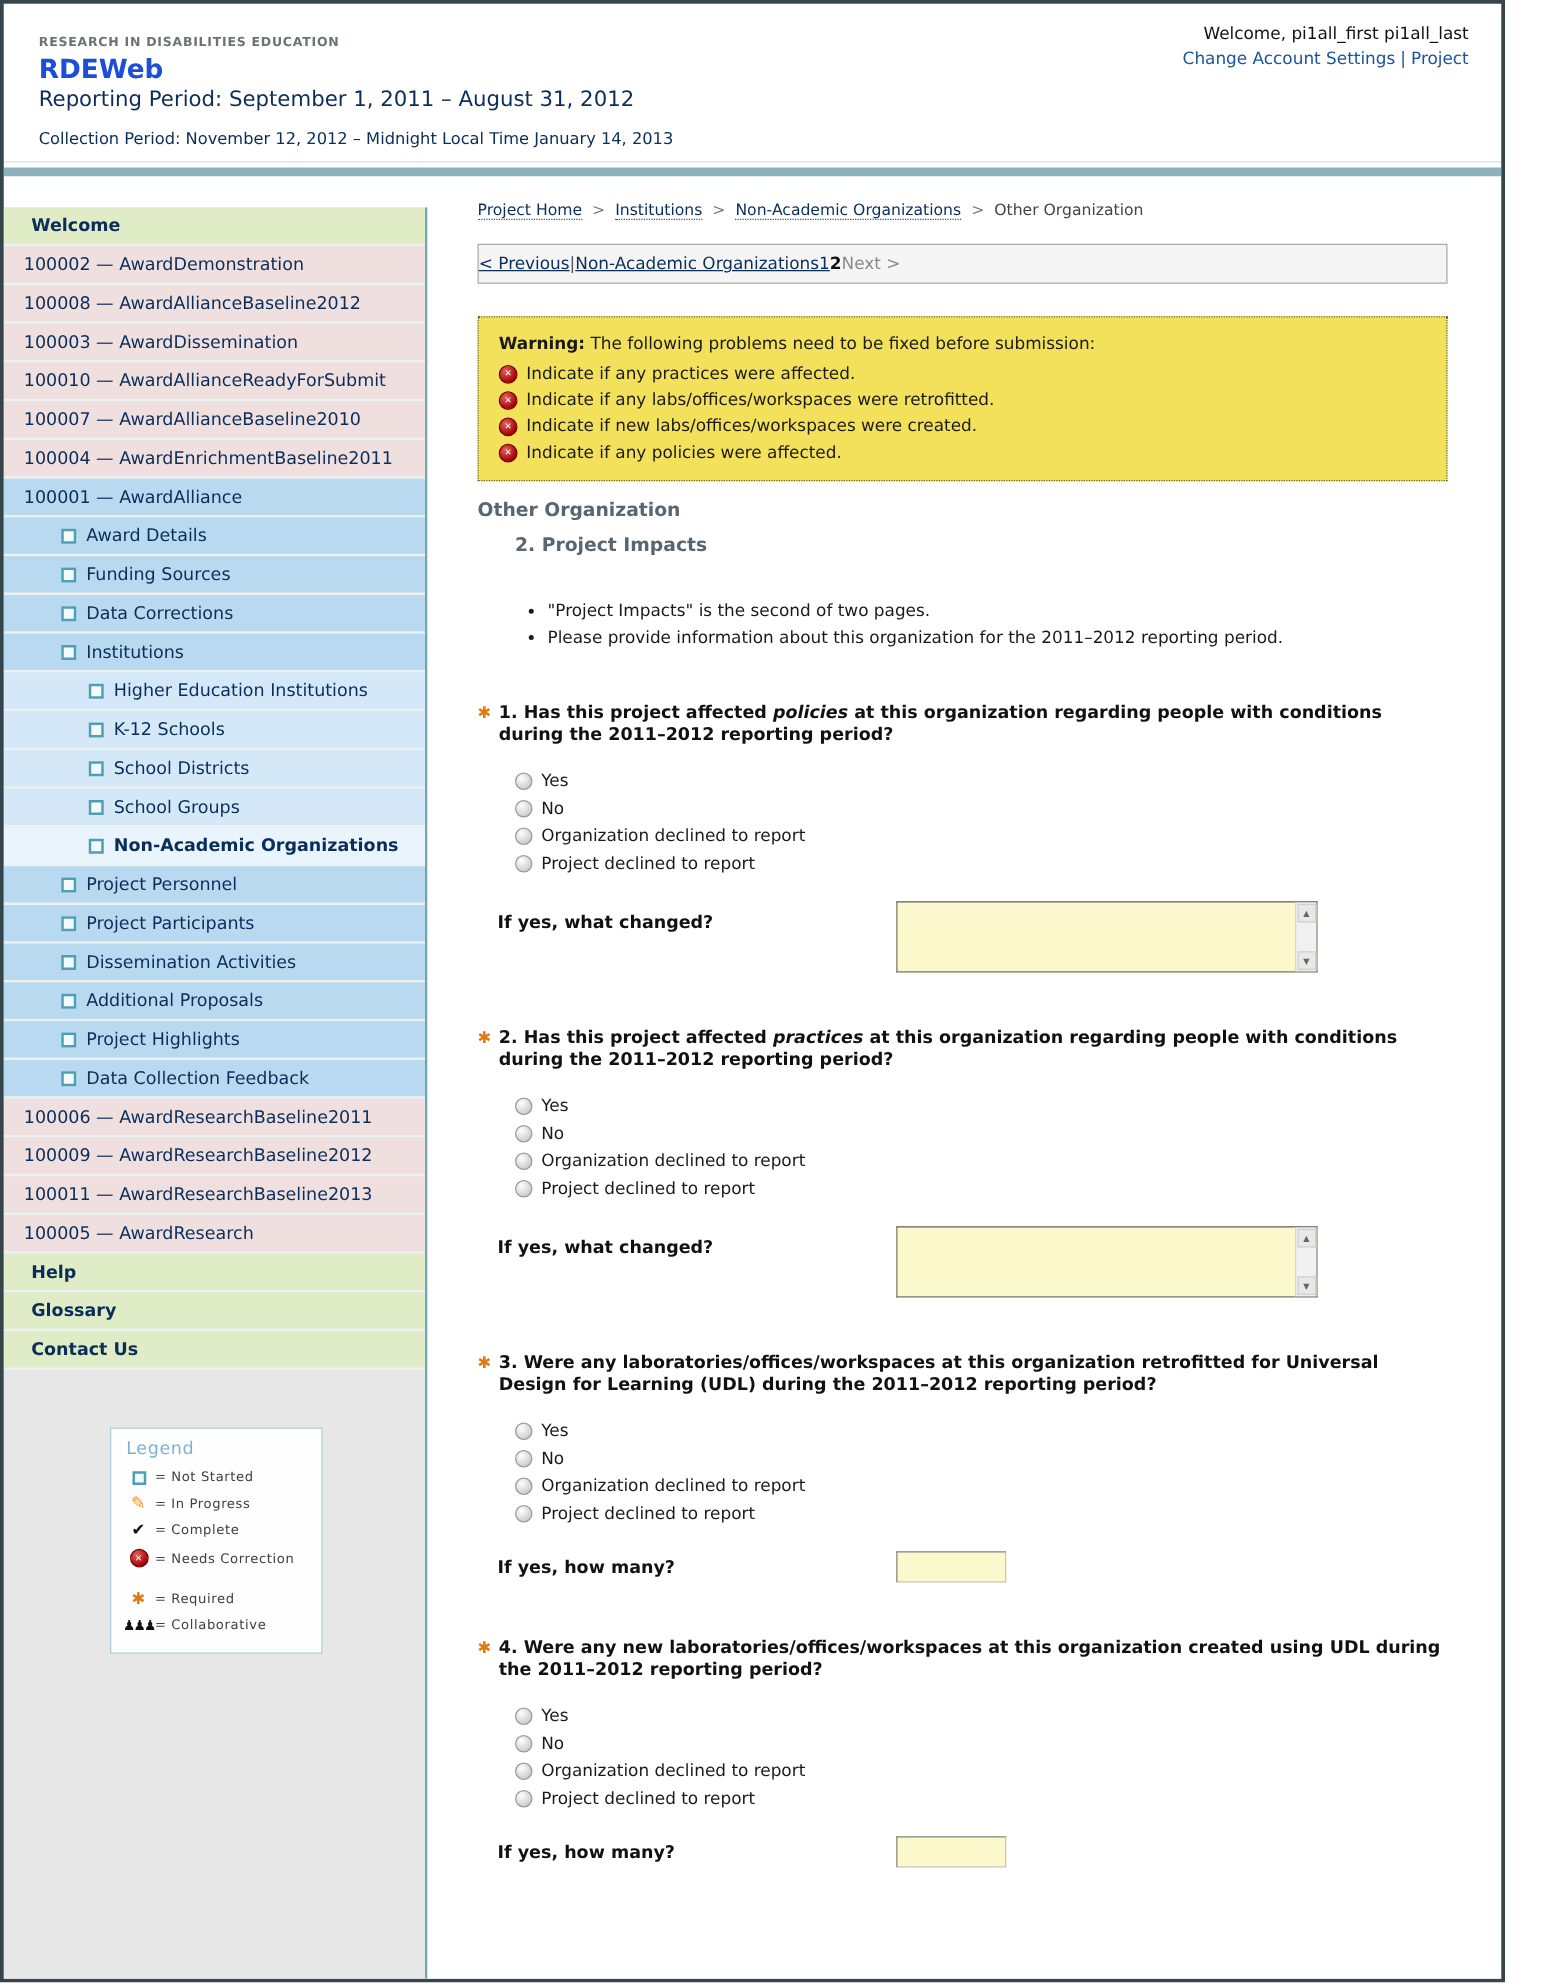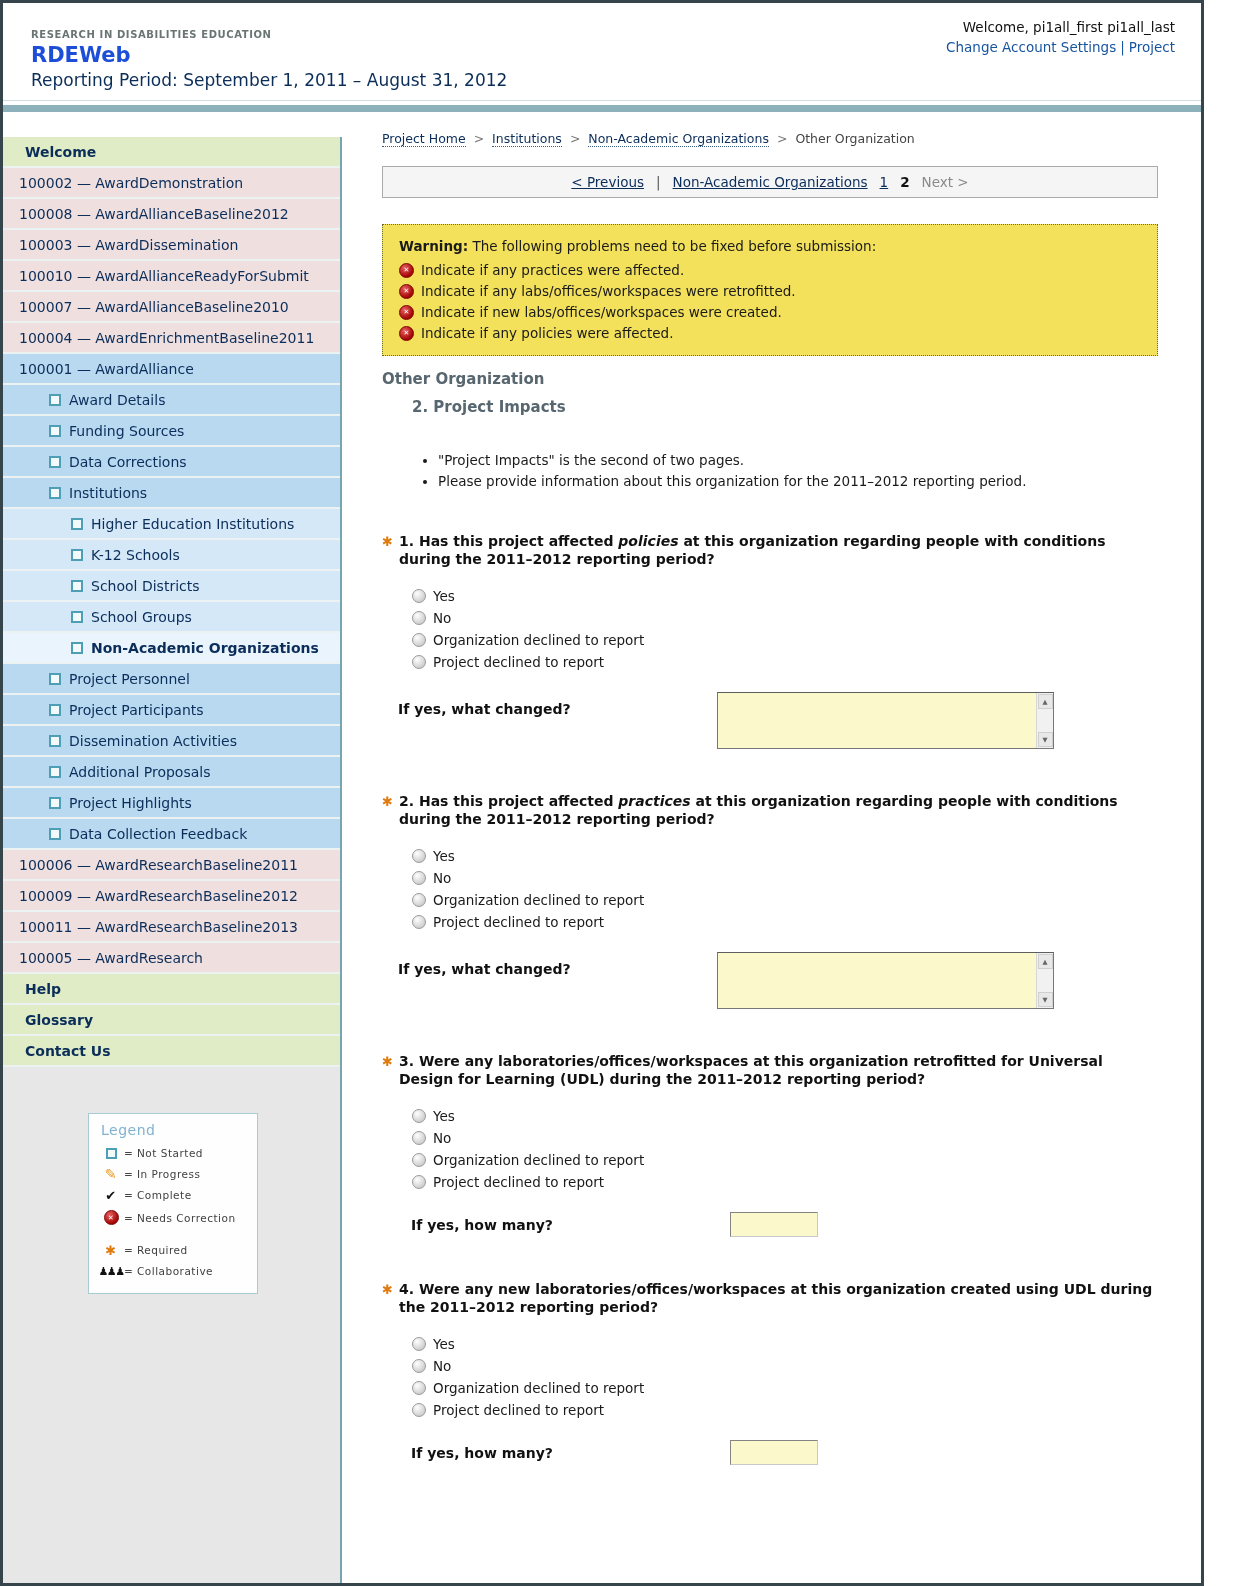--- a/index.html
+++ b/index.html
@@ -47,21 +47,21 @@
   .icon-people{color:#111;font-size:11px;letter-spacing:-1.5px;line-height:11px;}
   .err-icon{width:13px;height:13px;flex:none;border-radius:50%;background:radial-gradient(circle at 35% 30%,#E86060,#A50505 70%);border:1px solid #7A0000;color:#fff;font-size:7px;font-weight:bold;display:flex;align-items:center;justify-content:center;}
 
   
   .main{flex:1;background:#fff;padding:16px 43px 0 40px;min-width:0;}
   .breadcrumb{font-size:12.5px;color:#666;}
   .bc-link{color:#0B2D59;border-bottom:1px dotted #35597E;cursor:pointer;}
   .bc-cur{color:#444;}
   .bc-sep{color:#777;margin:0 4px;}
 
-  .pager{margin-top:20px;border:1px solid #ABABAB;background:#F5F5F5;height:30px;display:flex;align-items:center;justify-content:center;font-size:13.5px;gap:12px;}
+  .pager{margin-top:20px;border:1px solid #ABABAB;background:#F5F5F5;height:30px;display:flex;align-items:center;justify-content:flex-start;font-size:13.5px;}
   .pg-link{color:#0B2D59;text-decoration:underline;cursor:pointer;}
   .pg-sep{color:#555;}
   .pg-cur{color:#111;font-weight:bold;}
   .pg-next{color:#8A8A8A;}
 
   .warning{margin-top:26px;background:#F3E15C;border:1px dotted #6B6B35;padding:13px 16px 14px 16px;font-size:13.5px;color:#1A1A1A;}
   .warn-title{margin-bottom:8px;}
   .warn-row{display:flex;align-items:center;gap:7px;margin-top:5px;}
 
   .h1{margin-top:27px;font-size:17.5px;font-weight:bold;color:#3E5363;border-bottom:1px solid #9AA5AD;padding-bottom:7px;}
@@ -72,37 +72,38 @@
 
   .question{margin-top:44px;}
   .q-head{display:flex;align-items:flex-start;}
   .q-star{width:17px;flex:none;color:#E07B10;font-size:13px;font-weight:bold;padding-top:1px;}
   .q-text{flex:1;font-size:14px;font-weight:bold;color:#111;line-height:1.25;}
   .q-options{margin:20px 0 0 30px;}
   .opt{display:flex;align-items:center;margin:6px 0;font-size:13.5px;color:#1A1A1A;cursor:pointer;}
   .radio{width:12px;height:12px;flex:none;border-radius:50%;border:1px solid #9A9A9A;background:radial-gradient(circle at 35% 30%,#FEFEFE,#CDCDCD 75%,#B5B5B5);margin-right:7px;}
   .q-follow{margin:22px 0 0 16px;display:flex;align-items:flex-start;}
   .f-label{flex:none;width:319px;font-size:14px;font-weight:bold;color:#111;padding-top:9px;}
-  .f-label.short{padding-top:5px;margin-left:13px;}
+  .f-label.short{padding-top:5px;}
   .ta-wrap{width:337px;height:57px;box-sizing:border-box;border:1px solid #777;border-top-color:#5E5E5E;background:#FBF8CC;display:flex;}
   .ta-wrap textarea{flex:1;border:none;outline:none;resize:none;background:transparent;font-family:inherit;font-size:13px;padding:3px 4px;}
   .ta-scroll{width:17px;flex:none;background:#F1F1F1;border-left:1px solid #D6D6D6;display:flex;flex-direction:column;justify-content:space-between;align-items:center;padding:1px 0;box-sizing:border-box;}
   .ta-btn{width:15px;height:15px;background:#E8E8E8;border:1px solid #CFCFCF;color:#666;font-size:6.5px;display:flex;align-items:center;justify-content:center;cursor:pointer;box-sizing:border-box;}
   .small-input{width:88px;height:25px;box-sizing:border-box;border:1px solid #848484;border-bottom-color:#C8C8C8;border-right-color:#C8C8C8;background:#FBF8CC;font-family:inherit;font-size:13px;padding:2px 4px;outline:none;}
   b i{font-style:italic;}
 </style>
 </head>
 <body>
 
 <div class="page">
 
   <div class="hdr">
     <div class="hdr-eyebrow">RESEARCH IN DISABILITIES EDUCATION</div>
     <div class="hdr-app">RDEWeb</div>
     <div class="hdr-reporting">Reporting Period: September 1, 2011 – August 31, 2012</div>
+    <div class="hdr-collection">Collection Period: November 12, 2012 – Midnight Local Time January 14, 2013</div>
     <div class="hdr-right">
       <div class="hdr-welcome">Welcome, pi1all_first pi1all_last</div>
       <div class="hdr-links">
         <span class="hdr-link">Change Account Settings</span><span class="hdr-sep">|</span><span class="hdr-link">Project</span>
       </div>
     </div>
   </div>
   <div class="rule-thin"></div>
   <div class="rule-teal"></div>
 

